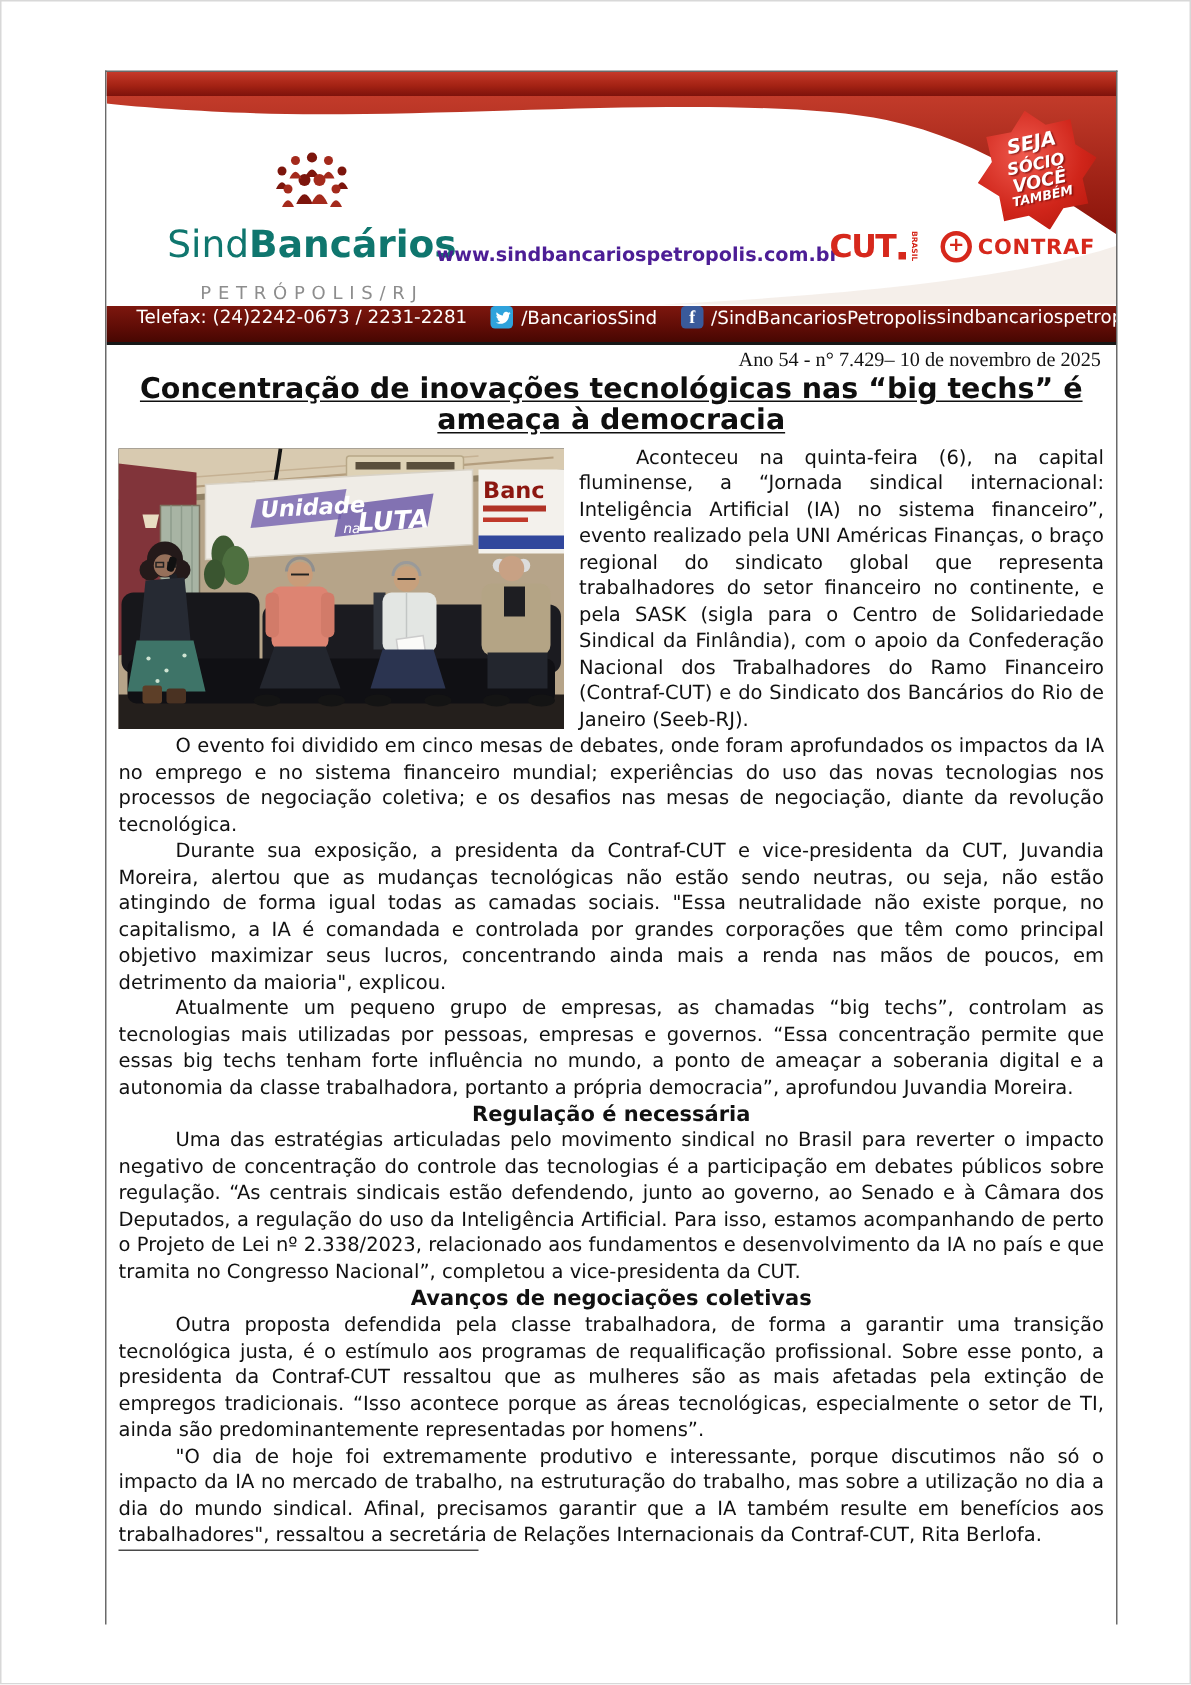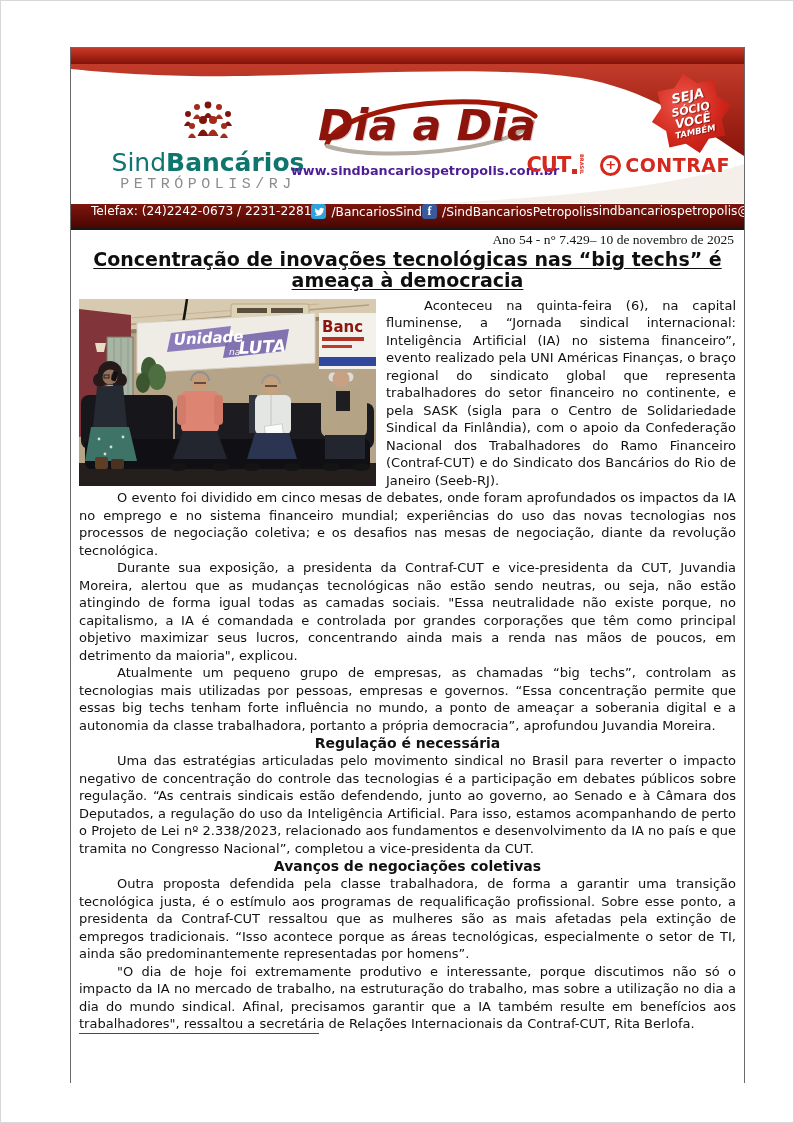--- a/index.html
+++ b/index.html
@@ -14,40 +14,40 @@
   }
   
   .topbar{height:16px;background:linear-gradient(180deg,#c6392a 0%,#a52314 55%,#7e120b 100%);}
   
   .header{position:relative;height:140px;background:#fff;overflow:hidden;}
   .header-wave{position:absolute;inset:0;width:100%;height:100%;}
   .org-logo{position:absolute;left:32px;top:36px;width:210px;text-align:center;}
   .org-name{font-size:25px;color:#0f766e;line-height:1;margin-top:2px;}
   .org-name .w-light{font-weight:400;}
   .org-name .w-bold{font-weight:700;}
-  .org-loc{font-size:15px;letter-spacing:4.5px;color:#8d8d8d;margin-top:1px;font-family:Liberation Mono, monospace;}
+  .org-loc{font-size:12px;letter-spacing:4.5px;color:#8d8d8d;margin-top:13px;}
   .masthead-wrap{position:absolute;left:238px;top:26px;width:236px;height:74px;text-align:center;}
   .masthead-wrap svg{position:absolute;left:0;top:0;}
   .masthead{
     position:relative;font-size:43px;font-weight:bold;font-style:italic;
     color:#8c140c;line-height:70px;text-shadow:1px 1px 0 rgba(120,20,10,.25);
   }
   .website{position:absolute;left:220px;top:99px;width:268px;text-align:center;
     font-weight:bold;font-size:12.8px;color:#4c1d95;}
   .partners{position:absolute;right:14px;top:90px;display:flex;align-items:center;gap:16px;}
   .cut-logo{display:flex;align-items:flex-end;gap:2px;}
   .cut-txt{font-size:21px;font-weight:900;color:#d6281c;letter-spacing:-1px;line-height:1;}
   .cut-dot{width:5px;height:5px;background:#d6281c;margin-bottom:2px;}
   .cut-sub{font-size:5px;font-weight:bold;color:#d6281c;writing-mode:vertical-rl;line-height:1;margin-bottom:1px;}
   .contraf-logo{display:flex;align-items:center;gap:4px;}
   .contraf-icon{
     width:15px;height:15px;border:3px solid #d6281c;border-radius:50%;
     color:#d6281c;font-weight:900;font-size:13px;line-height:14px;text-align:center;
   }
-  .contraf-txt{font-size:19px;font-weight:900;color:#d6281c;letter-spacing:.5px;}
+  .contraf-txt{font-size:14px;font-weight:900;color:#d6281c;letter-spacing:.5px;}
   .badge{
     position:absolute;top:9px;right:12px;width:81px;height:81px;
     background:radial-gradient(circle at 42% 35%,#ef5a4e 0%,#d0251a 55%,#ab1308 100%);
     clip-path:polygon(50% 0%,64.5% 14.9%,85.4% 14.6%,85.1% 35.5%,100% 50%,85.1% 64.5%,85.4% 85.4%,64.5% 85.1%,50% 100%,35.5% 85.1%,14.6% 85.4%,14.9% 64.5%,0% 50%,14.9% 35.5%,14.6% 14.6%,35.5% 14.9%);
     transform:rotate(-12deg);
     display:flex;flex-direction:column;align-items:center;justify-content:center;
     color:#fff;font-weight:bold;font-style:italic;line-height:1.08;
     text-shadow:1px 1px 1px rgba(90,0,0,.6);
   }
   .badge .b1{font-size:13px;} .badge .b2{font-size:11px;} .badge .b3{font-size:12px;} .badge .b4{font-size:8.5px;}
@@ -58,21 +58,21 @@
     color:#fff;font-size:11.4px;line-height:14px;text-align:center;
   }
   
   .contactbar{
     height:24px;display:flex;align-items:flex-start;justify-content:space-between;
     padding:0 14px 0 20px;
     background:linear-gradient(180deg,#7d170e 0%,#5f0c06 60%,#470702 100%);
     border-bottom:2px solid #171717;
     color:#fff;font-size:12.2px;white-space:nowrap;
   }
-  .social{display:flex;align-items:center;gap:5px;}
+  .social{display:flex;align-items:center;gap:5px;margin-left:16px;}
   .icon-box{width:15px;height:15px;border-radius:3px;display:inline-flex;align-items:center;justify-content:center;}
   .tw{background:#2fa3dc;}
   .fb{background:#3a5a9b;color:#fff;font-weight:bold;font-size:12px;font-family:"Liberation Serif",serif;}
   
   .main{padding:0 8px;}
   .edition{
     text-align:right;font-family:"Liberation Serif",serif;font-size:13.5px;
     line-height:16px;margin:2px 2px 0 0;color:#111;
   }
   .headline{
@@ -133,27 +133,20 @@
               <path d="M31.5 36 Q37 23 42.5 36 Z"></path>
           </g>
         </g>
       </svg>
       <div class="org-name">
         <span class="w-light">Sind</span><span class="w-bold">Bancários</span>
       </div>
       <div class="org-loc">PETRÓPOLIS/RJ</div>
     </div>
 
-    <div class="masthead-wrap">
-      <svg width="236" height="74" viewBox="0 0 236 74">
-        <path d="M18,54 C34,10 196,0 226,26" stroke="#a01708" stroke-width="5" fill="none" stroke-linecap="round"></path>
-        <path d="M224,32 C200,62 64,72 18,56" stroke="#b7aea3" stroke-width="4" fill="none" stroke-linecap="round"></path>
-      </svg>
-      <div class="masthead">Dia a Dia</div>
-    </div>
 
     <div class="website">www.sindbancariospetropolis.com.br</div>
 
     <div class="partners">
       <span class="cut-logo">
         <span class="cut-txt">CUT</span>
         <span class="cut-dot"></span>
         <span class="cut-sub">BRASIL</span>
       </span>
       <span class="contraf-logo">

